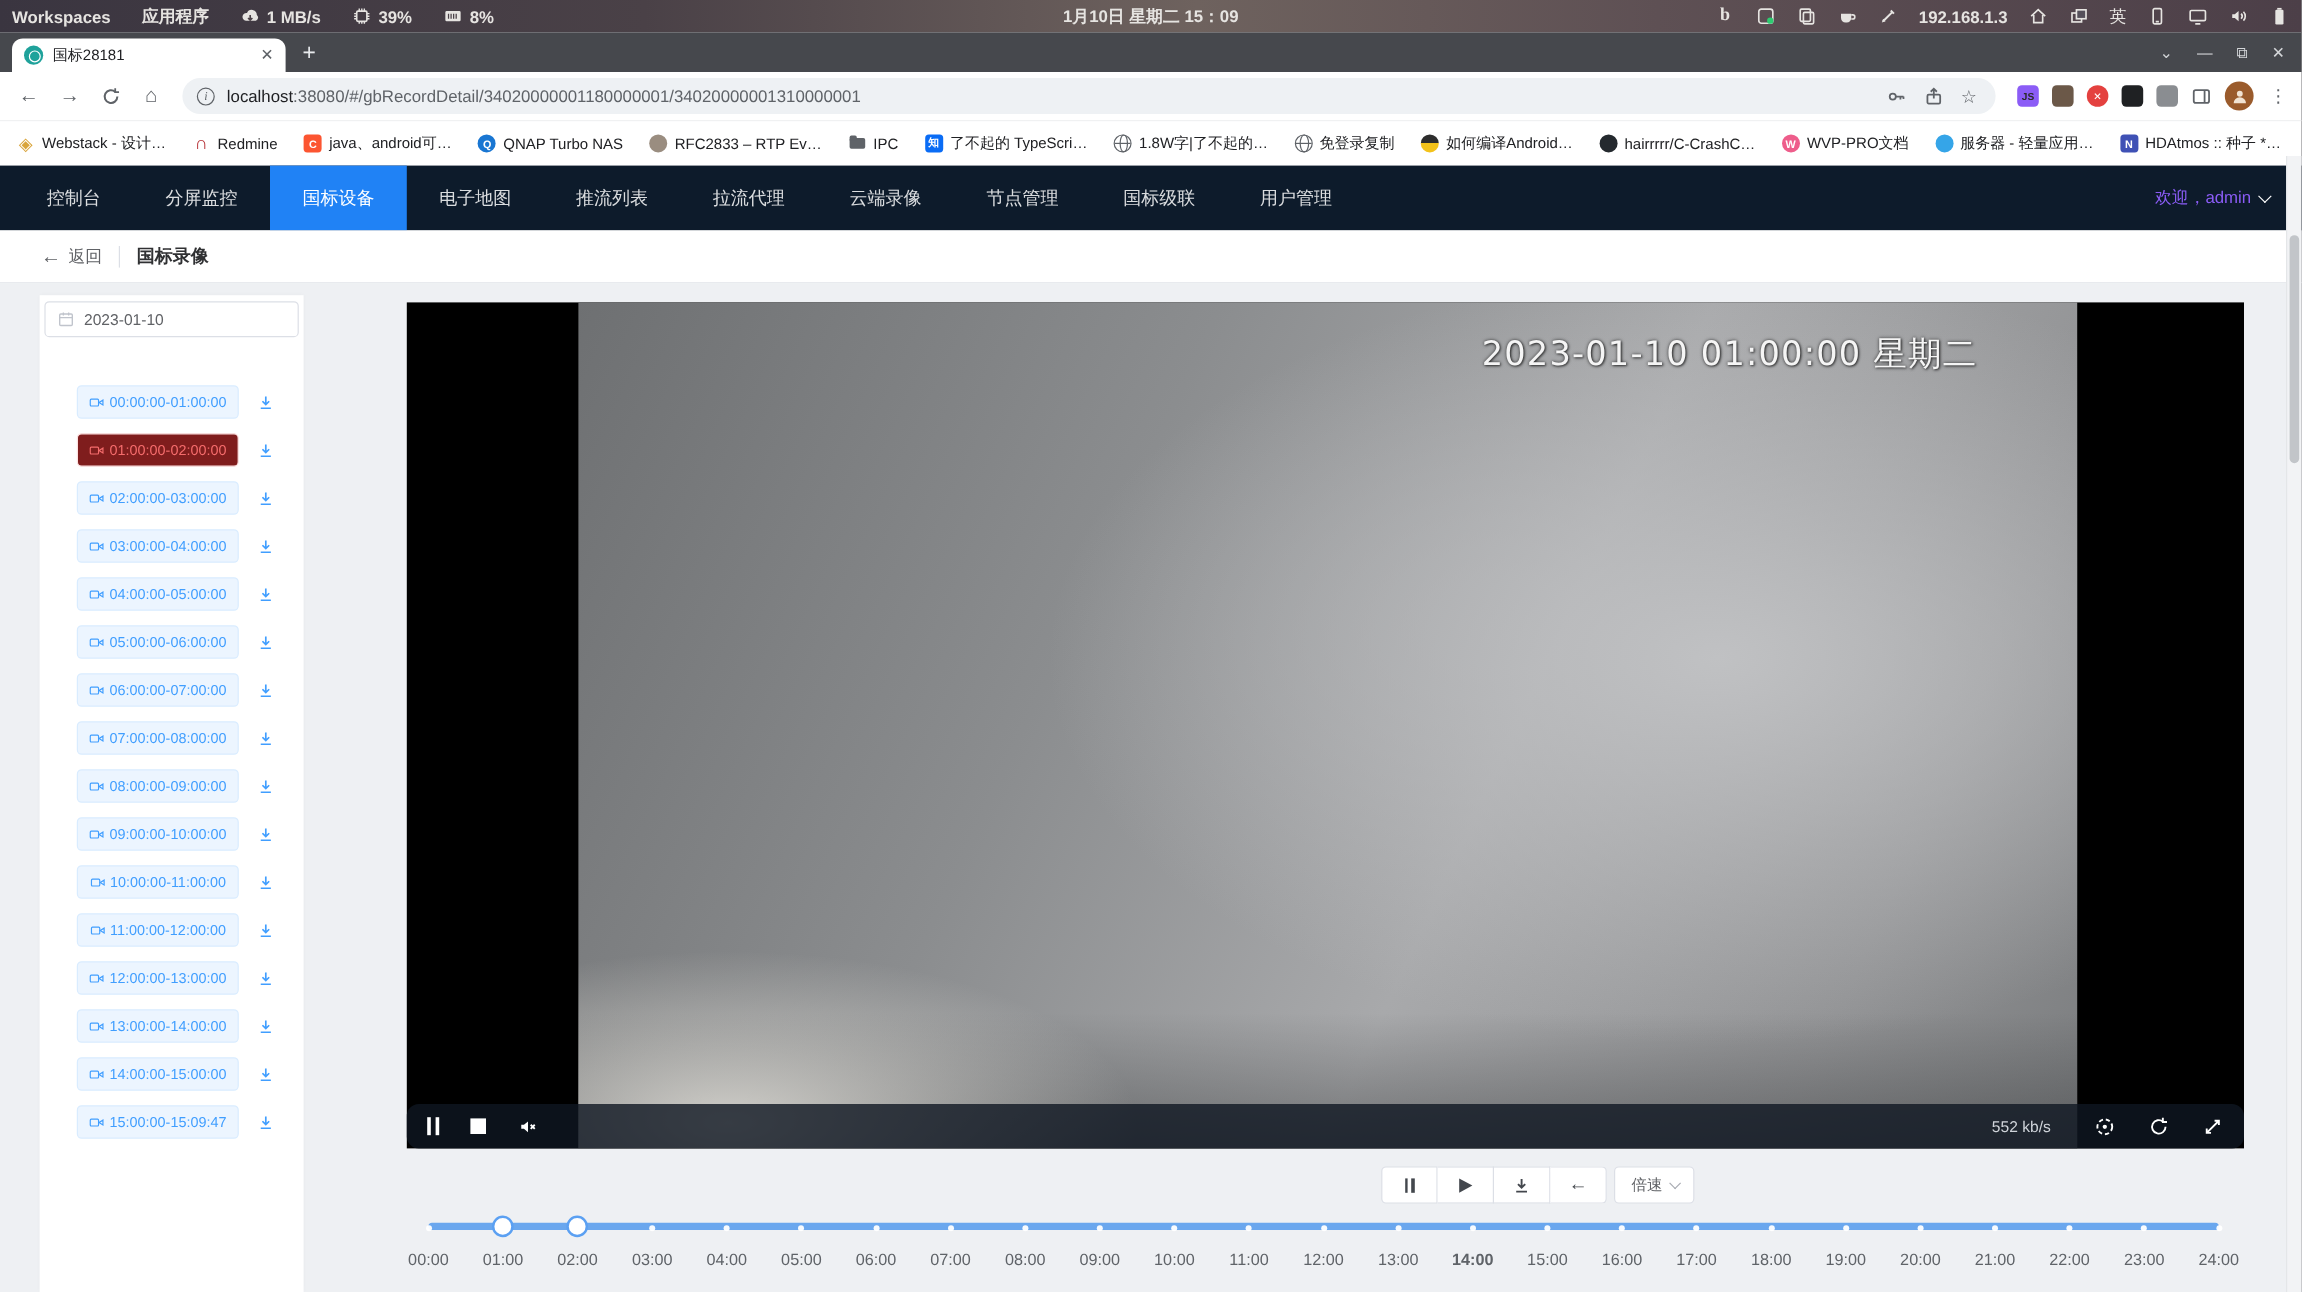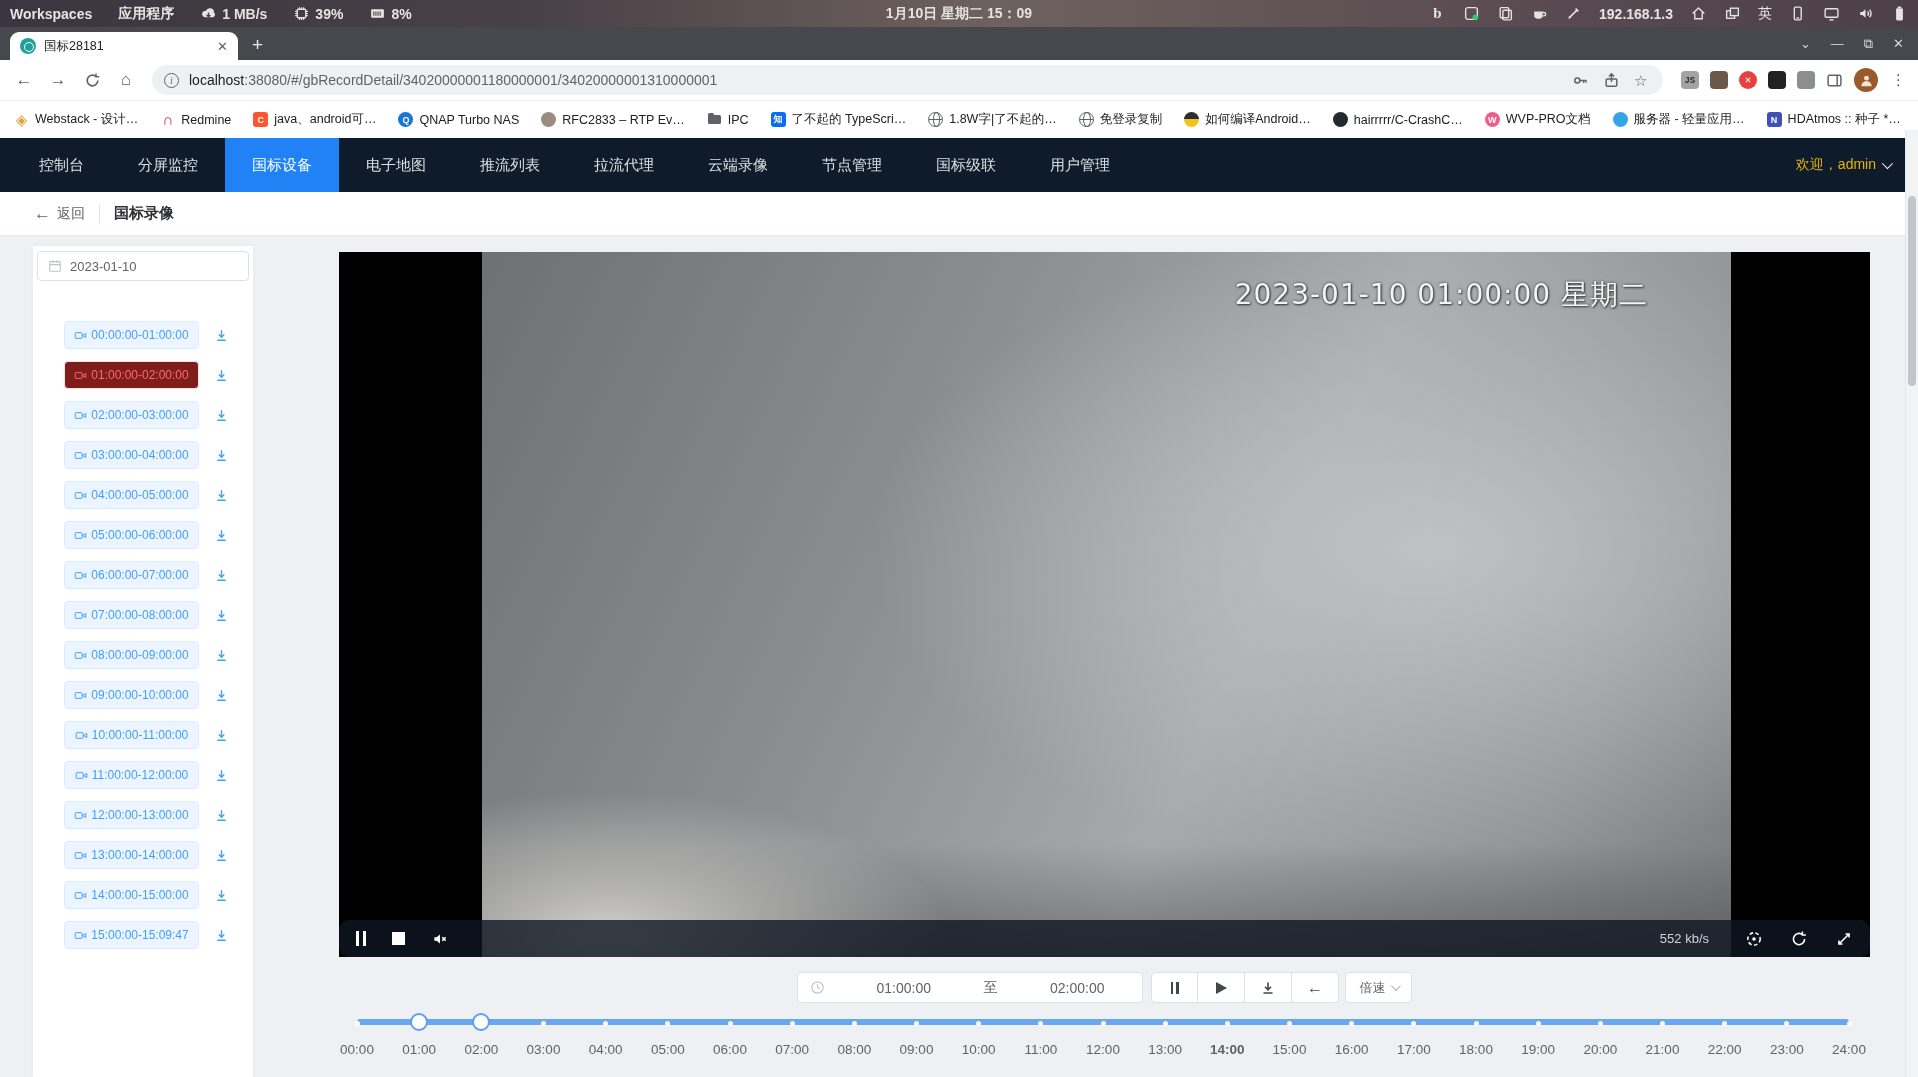--- a/index.html
+++ b/index.html
@@ -54,21 +54,21 @@
   .bmi-globe:after { content:''; position:absolute; left:26%; top:-1px; bottom:-1px; width:44%; border:1.2px solid #5f6368; border-radius:50%; }
   .bmi-folder { background:transparent !important; position:relative; }
   .bmi-folder:before { content:''; position:absolute; left:1px; top:3px; width:13px; height:9px; background:#5f6368; border-radius:1.5px; }
   .bmi-folder:after { content:''; position:absolute; left:1px; top:1px; width:6px; height:4px; background:#5f6368; border-radius:1.5px 1.5px 0 0; }
   .bmi-penguin { background:linear-gradient(180deg,#2d2d2d 48%,#f3c21a 48%) !important; border-radius:50%; }
 
   
   .appnav { height:54px; flex:0 0 54px; background:#0d1b2b; display:flex; align-items:center; padding-left:12px; }
   .nav-tab { height:54px; display:flex; align-items:center; padding:0 27px; color:rgba(255,255,255,.85); font-size:15px; white-space:nowrap; }
   .nav-tab.active { background:#2082f5; color:#fff; }
-  .welcome { margin-left:auto; margin-right:28px; color:#eab308; font-size:14px; display:flex; align-items:center; gap:6px; }
+  .welcome { margin-left:auto; margin-right:28px; color:#8b5cf6; font-size:14px; display:flex; align-items:center; gap:6px; }
   .caret { width:8px; height:8px; border-right:1.6px solid #fff; border-bottom:1.6px solid #fff; transform:rotate(45deg) translateY(-2px); }
 
   
   .subheader { height:44px; flex:0 0 44px; background:#fff; border-bottom:1px solid #e8eaee; display:flex; align-items:center; padding-left:34px; gap:14px; }
   .back { display:flex; align-items:center; gap:6px; color:#606266; font-size:14px; }
   .back .arr { font-size:17px; }
   .vdiv { width:1px; height:18px; background:#dcdfe6; }
   .page-title { font-size:15px; font-weight:bold; color:#303133; }
 
   
@@ -265,21 +265,21 @@
             <path d="M7.4 8h6M11 8v2.3M13.4 8v1.8"></path>
           </svg>
         <svg viewBox="0 0 16 16">
             <rect x="3" y="6.5" width="10" height="7" rx="1"></rect>
             <path d="M8 9.5V2M5.6 4.2L8 1.8l2.4 2.4"></path>
           </svg>
         <span>☆</span>
       </span>
     </div>
     <div class="ext-row">
-      <span class="ext" style="background:#a3a3a3;color:#2b2b2b;">JS</span>
+      <span class="ext" style="background:#8b5cf6;color:#2b2b2b;">JS</span>
       <span class="ext" style="background:#6b5848;"></span>
       <span class="ext" style="background:#e4413f;border-radius:50%;">✕</span>
       <span class="ext" style="background:#1f2123;"></span>
       <span class="ext" style="background:#8a8d91;"></span>
       <svg width="17" height="17" viewBox="0 0 16 16" style="stroke:#5f6368;fill:none;stroke-width:1.4;">
           <rect x="2" y="3" width="12" height="10" rx="1.5"></rect>
           <path d="M10.5 3v10"></path>
         </svg>
       <span class="avatar">
           <svg width="15" height="15" viewBox="0 0 16 16" fill="#f1e3d3">
@@ -658,29 +658,20 @@
               <path d="M13 8A5 5 0 1 1 11.2 4.2"></path>
               <path d="M11 1.3v3.1h3.1"></path>
             </svg>
           <svg width="18" height="18" viewBox="0 0 16 16">
               <path d="M3.5 12.5l9-9M9.3 3.5h3.2v3.2M6.7 12.5H3.5V9.3"></path>
             </svg>
         </span>
       </div>
     </div>
 
-    <div class="timebox">
-      <svg viewBox="0 0 16 16" width="15" height="15">
-          <circle cx="8" cy="8" r="6"></circle>
-          <path d="M8 4.6V8l2.4 1.5"></path>
-        </svg>
-      <span class="t-start">01:00:00</span>
-      <span class="t-sep">至</span>
-      <span class="t-end">02:00:00</span>
-    </div>
     <div class="btn-group">
       <button class="pbtn">
           <span class="pause-s">
             <i></i>
             <i></i>
           </span>
         </button>
       <button class="pbtn">
           <span class="play-tri"></span>
         </button>

